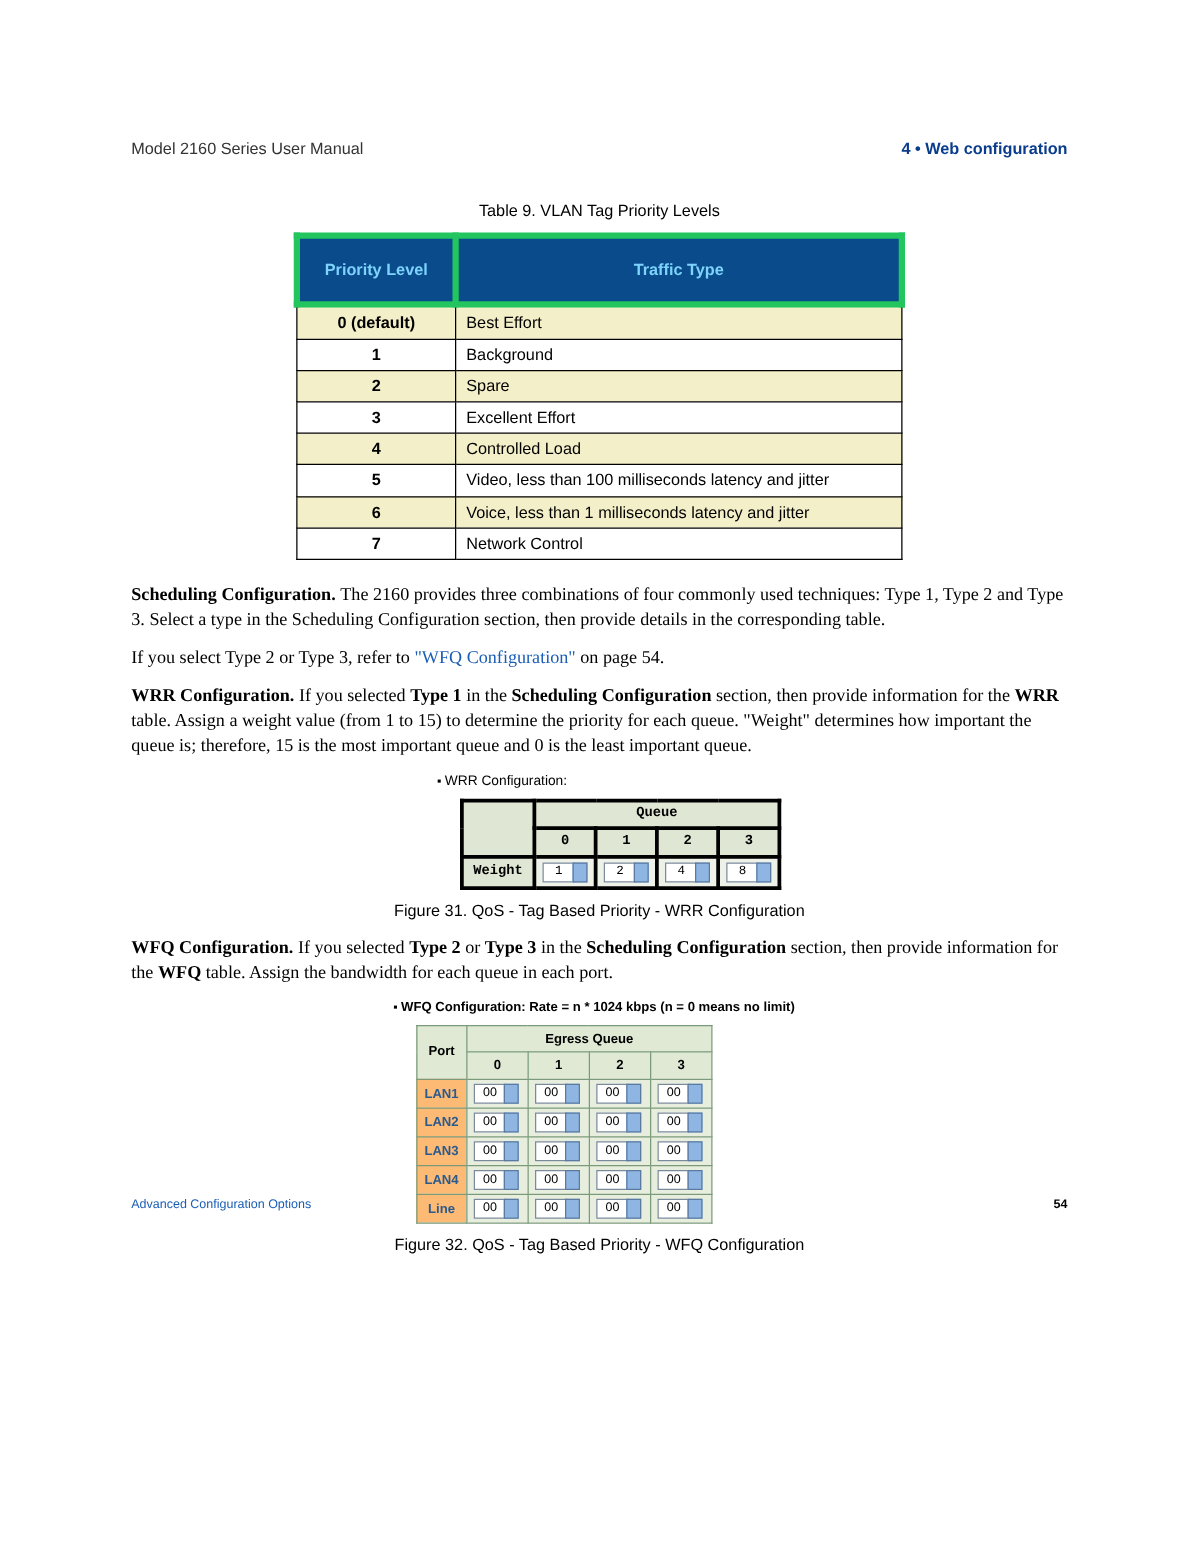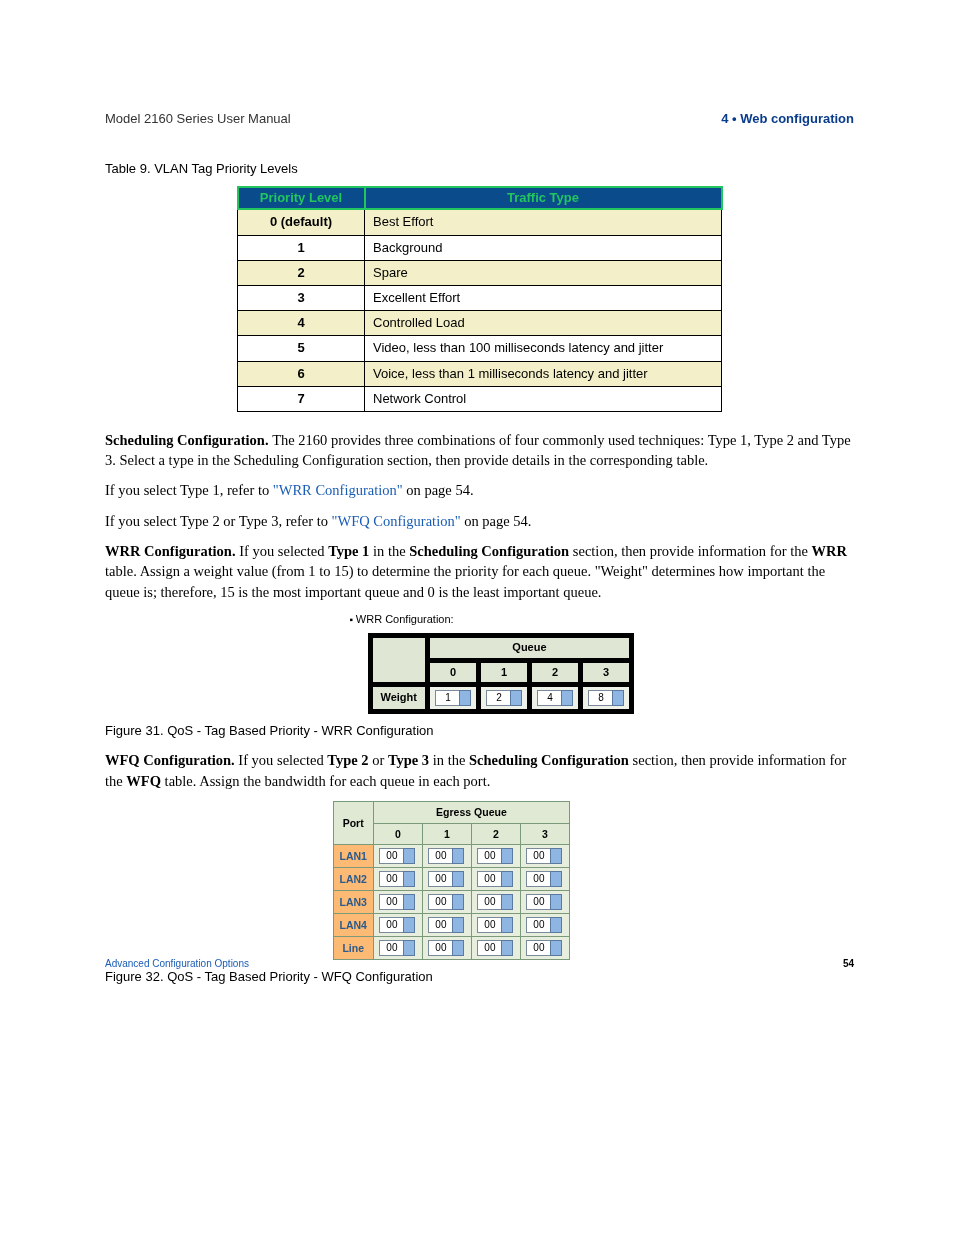--- a/index.html
+++ b/index.html
@@ -33,38 +33,39 @@
   .running-head .right {
     float: right;
     color: #0a3c8c;
     font-weight: bold;
   }
   .running-head::after { content:""; display:block; clear:both; }
 
   .content { margin-top: 50px; }
 
   .table-caption, .figure-caption {
+    text-align: center;
     font-family: 'Trebuchet MS', Arial, sans-serif;
     font-size: 13px;
     margin: 8px 0;
   }
 
   
   table.priority {
     margin: 4px auto 18px auto;
     border-collapse: collapse;
     font-family: 'Trebuchet MS', Arial, sans-serif;
     font-size: 13px;
   }
   table.priority th {
     background: #0a4b8c;
-    color: #22c55e;
+    color: #7dd3fc;
     font-weight: bold;
-    padding: 1px 12px;
-    border: 2px solid #22c55e;
+    padding: 16px 12px;
+    border: 5px solid #22c55e;
     text-align: center;
   }
   table.priority td {
     border: 1px solid #000;
     padding: 3px 8px;
   }
   table.priority td.lvl {
     text-align: center;
     font-weight: bold;
     width: 110px;
@@ -79,24 +80,25 @@
   
   .fig-wrr { width: 260px; margin: 8px auto 4px auto; font-family: Arial, sans-serif; font-size: 11px; }
   .fig-wrr .bullet-line { font-weight: normal; margin-bottom: 6px; }
   .fig-wrr .bullet-line::before { content:"▪ "; font-size:10px;}
   table.wrr {
     border-collapse: collapse;
     font-size: 11px;
     margin-left: 18px;
   }
   table.wrr th, table.wrr td {
-    border: 5px solid #000000;
+    border: 3px solid #000000;
     background: #dfe6d4;
     text-align: center;
     padding: 2px 8px;
+    font-family: Liberation Mono, monospace;
   }
   table.wrr th { font-weight: bold; }
   .spin {
     display:inline-block;
     background:#fff;
     border:1px solid #7a8a9a;
     width:24px; height:14px;
     font-size:10px; line-height:14px;
     text-align:center;
     position:relative;
@@ -193,23 +195,20 @@
             <td class="lvl">7</td>
             <td class="tt">Network Control</td>
           </tr>
         </tbody>
     </table>
 
     <p class="body">
       <span class="section-lead">Scheduling Configuration. </span><span>The 2160 provides three combinations of four commonly used techniques: Type 1, Type 2 and Type 3.  Select a type in the Scheduling Configuration section, then provide details in the corresponding table.</span>
     </p>
 
-    <p class="body">
-      <span>If you select Type 1, refer to </span><span class="link">"WRR Configuration"</span><span> on page 54.</span>
-    </p>
 
     <p class="body">
       <span>If you select Type 2 or Type 3, refer to </span><span class="link">"WFQ Configuration"</span><span> on page 54.</span>
     </p>
 
     <p class="body">
       <span class="section-lead">WRR Configuration. </span><span>If you selected </span><b>Type 1</b><span> in the </span><b>Scheduling Configuration</b><span> section, then provide information for the </span><b>WRR</b><span> table.  Assign a weight value (from 1 to 15) to determine the priority for each queue. "Weight" determines how important the queue is; therefore, 15 is the most important queue and 0 is the least important queue.</span>
     </p>
 
     <div class="fig-wrr">
@@ -236,20 +235,21 @@
       </tbody>
         </table>
     </div>
     <div class="figure-caption">Figure 31. QoS - Tag Based Priority - WRR Configuration</div>
 
     <p class="body">
       <span class="section-lead">WFQ Configuration. </span><span>If you selected </span><b>Type 2</b><span> or </span><b>Type 3</b><span> in the </span><b>Scheduling Configuration</b><span> section, then provide information for the </span><b>WFQ</b><span> table.  Assign the bandwidth for each queue in each port.</span>
     </p>
 
     <div class="fig-wfq">
+      <div class="bullet-line">WFQ Configuration: Rate = n * 1024 kbps (n = 0 means no limit)</div>
       <table class="wfq">
         <tbody>
             <tr>
           <th rowspan="2">Port</th>
           <th colspan="4">Egress Queue</th>
         </tr>
         <tr id="wfqcols">
               <th>0</th>
               <th>1</th>
               <th>2</th>

